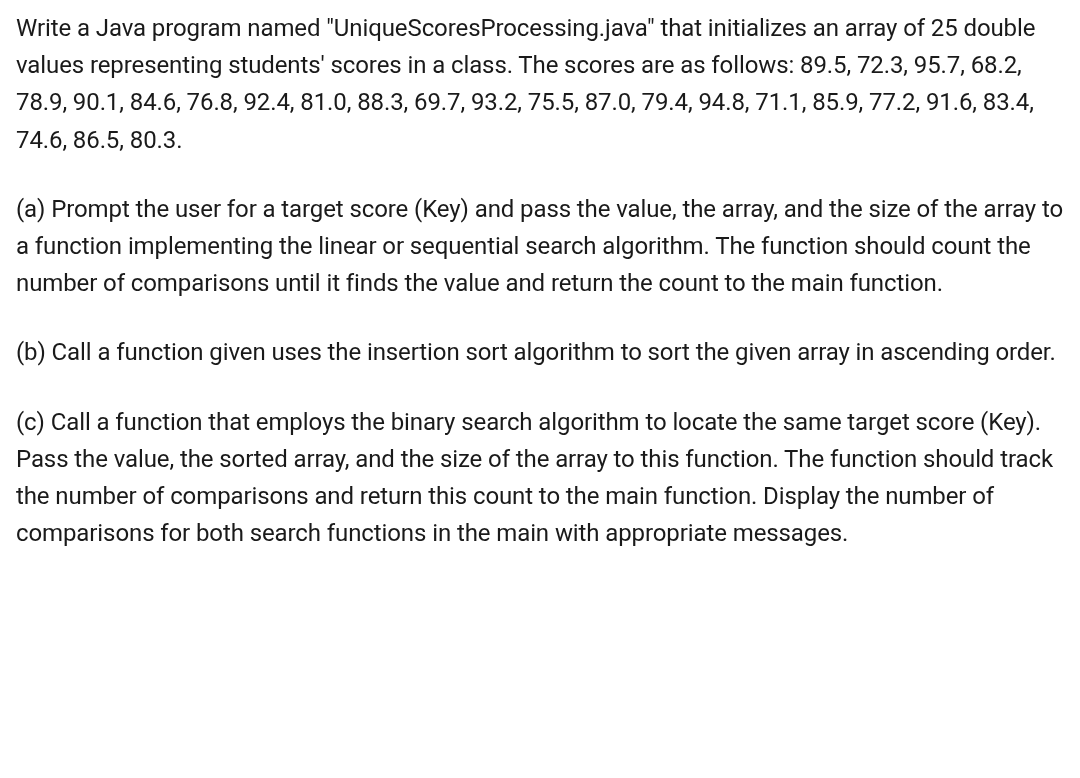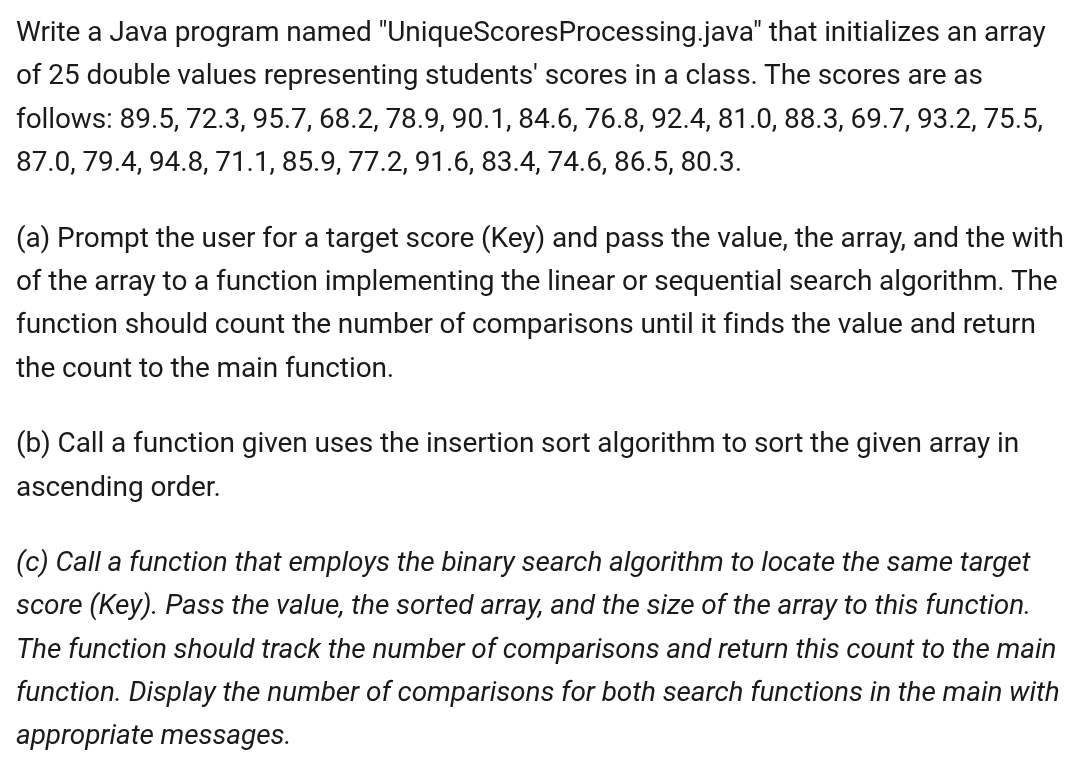--- a/index.html
+++ b/index.html
@@ -9,30 +9,29 @@
     }
     body {
       width: 1080px;
       height: 778px;
       background: #ffffff;
       font-family: -apple-system, BlinkMacSystemFont, "Segoe UI", Roboto, Helvetica, Arial, sans-serif;
       padding: 10px 16px;
       color: #1a1a1a;
     }
     .paragraph {
-      font-size: 28px;
+      font-size: 24px;
       line-height: 1.55;
       margin-bottom: 32px;
       font-weight: 400;
       letter-spacing: -0.1px;
     }
     .paragraph:last-child {
       margin-bottom: 16px;
-      font-style: italic;
     }
   </style>
 </head>
 <body>
 
 <div class="paragraph">Write a Java program named "UniqueScoresProcessing.java" that initializes an array of 25 double values representing students' scores in a class. The scores are as follows: 89.5, 72.3, 95.7, 68.2, 78.9, 90.1, 84.6, 76.8, 92.4, 81.0, 88.3, 69.7, 93.2, 75.5, 87.0, 79.4, 94.8, 71.1, 85.9, 77.2, 91.6, 83.4, 74.6, 86.5, 80.3.</div>
-<div class="paragraph">(a) Prompt the user for a target score (Key) and pass the value, the array, and the with of the array to a function implementing the linear or sequential search algorithm. The function should count the number of comparisons until it finds the value and return the count to the main function.</div>
+<div class="paragraph">(a) Prompt the user for a target score (Key) and pass the value, the array, and the size of the array to a function implementing the linear or sequential search algorithm. The function should count the number of comparisons until it finds the value and return the count to the main function.</div>
 <div class="paragraph">(b) Call a function given uses the insertion sort algorithm to sort the given array in ascending order.</div>
 <div class="paragraph">(c) Call a function that employs the binary search algorithm to locate the same target score (Key). Pass the value, the sorted array, and the size of the array to this function. The function should track the number of comparisons and return this count to the main function. Display the number of comparisons for both search functions in the main with appropriate messages.</div>
 
 </body></html>

